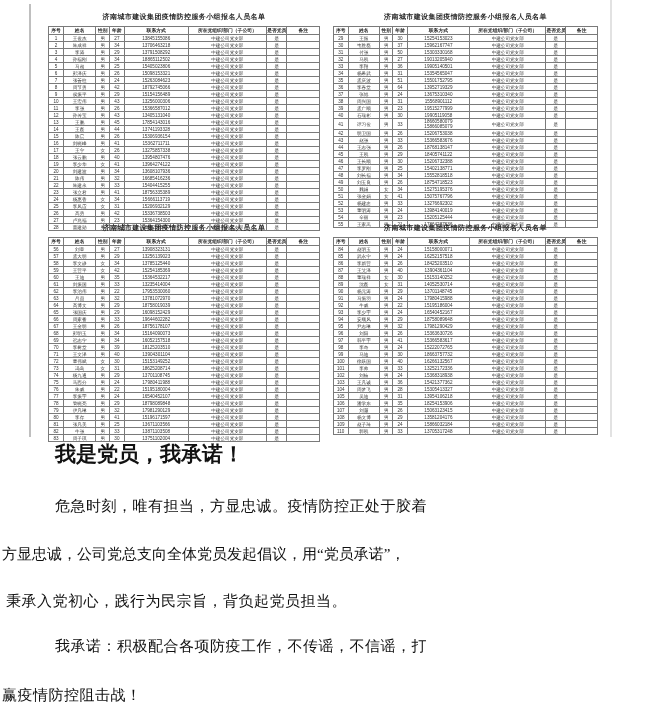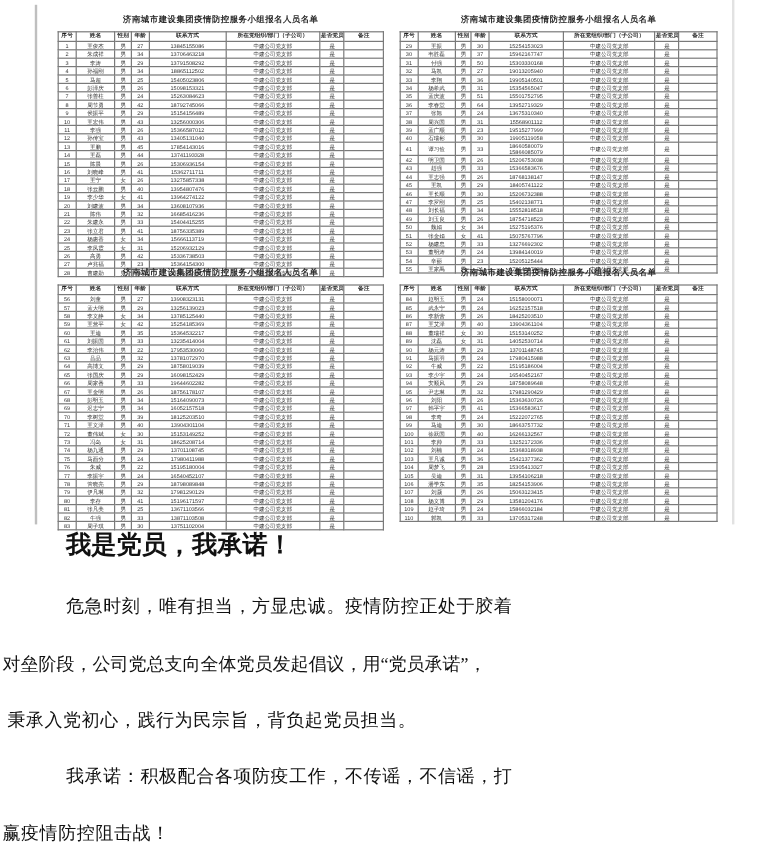--- a/index.html
+++ b/index.html
@@ -38,21 +38,21 @@
   .promise{position:absolute;left:0;top:0;width:650px;height:703px;color:#111;
     font-family:"Liberation Serif",serif;}
   .promise-heading{
     position:absolute;left:55px;top:441px;margin:0;
     font-size:21px;line-height:26px;font-weight:bold;white-space:nowrap;
   }
   .p-line{position:absolute;font-size:15px;line-height:28px;white-space:nowrap;letter-spacing:0.5px;}
   .p-line.l1{left:55px;top:492px;}
   .p-line.l2{left:2px;top:540px;letter-spacing:0;}
   .p-line.l3{left:6px;top:587px;}
-  .p-line.l4{left:55px;top:634px;}
+  .p-line.l4{left:55px;top:634px;font-family:Liberation Mono, monospace;}
   .p-line.l5{left:2px;top:681px;}
 </style>
 </head>
 <body>
 
 <div class="scan-edge left"></div>
 <div class="scan-edge right"></div>
 
 <section class="roster r0">
   <div class="roster-title">济南城市建设集团疫情防控服务小组报名人员名单</div>
@@ -1270,17 +1270,17 @@
           <td>是</td>
           <td></td>
         </tr>
       </tbody>
   </table>
 </section>
 
 <section class="promise">
   <h2 class="promise-heading">我是党员，我承诺！</h2>
   <div class="p-line l1">危急时刻，唯有担当，方显忠诚。疫情防控正处于胶着</div>
-  <div class="p-line l2">对垒阶段，公司党总支向全体党员发起倡议，用“党员承诺”，</div>
+  <div class="p-line l2">方显忠诚，公司党总支向全体党员发起倡议，用“党员承诺”，</div>
   <div class="p-line l3">秉承入党初心，践行为民宗旨，背负起党员担当。</div>
   <div class="p-line l4">我承诺：积极配合各项防疫工作，不传谣，不信谣，打</div>
   <div class="p-line l5">赢疫情防控阻击战！</div>
 </section>
 
 </body></html>

